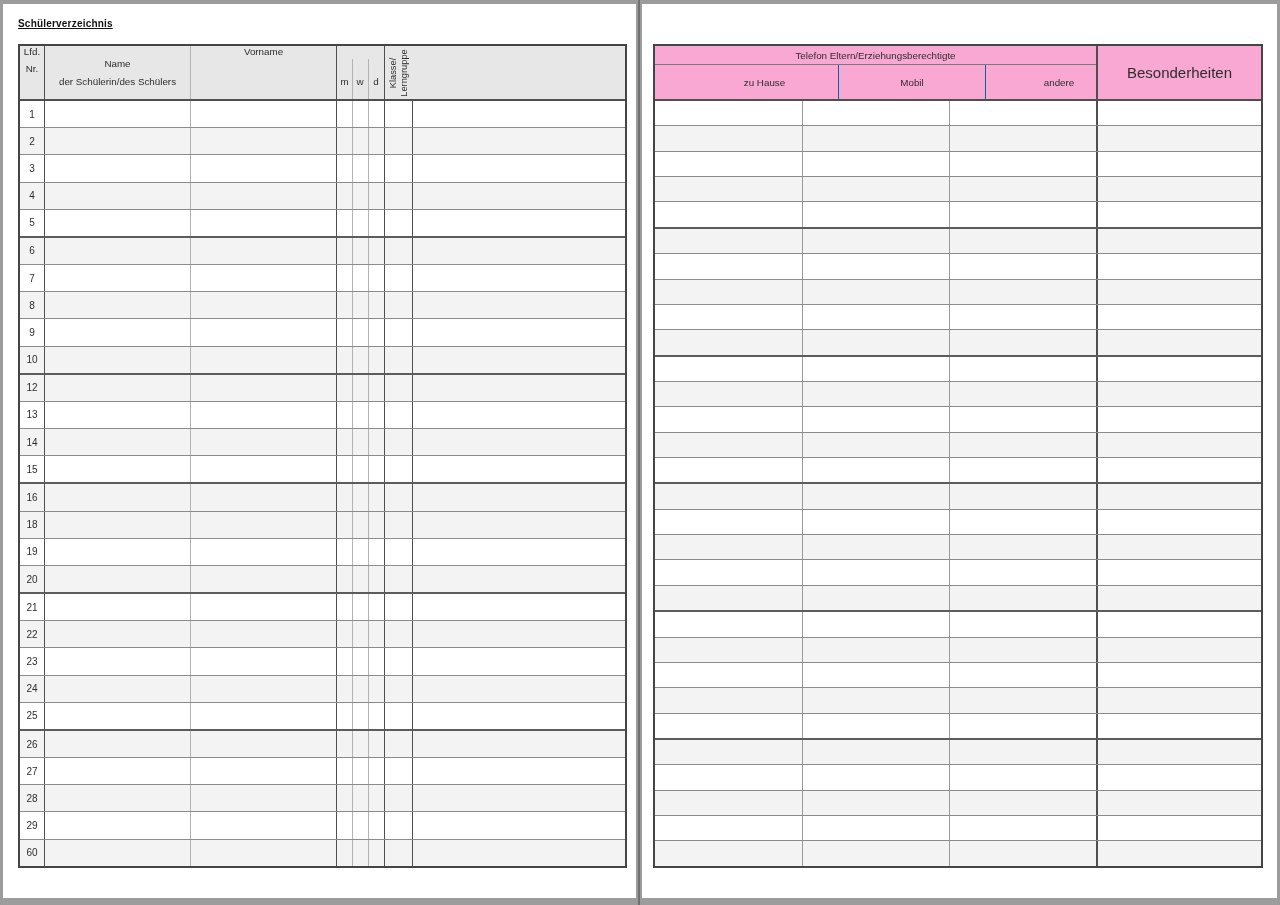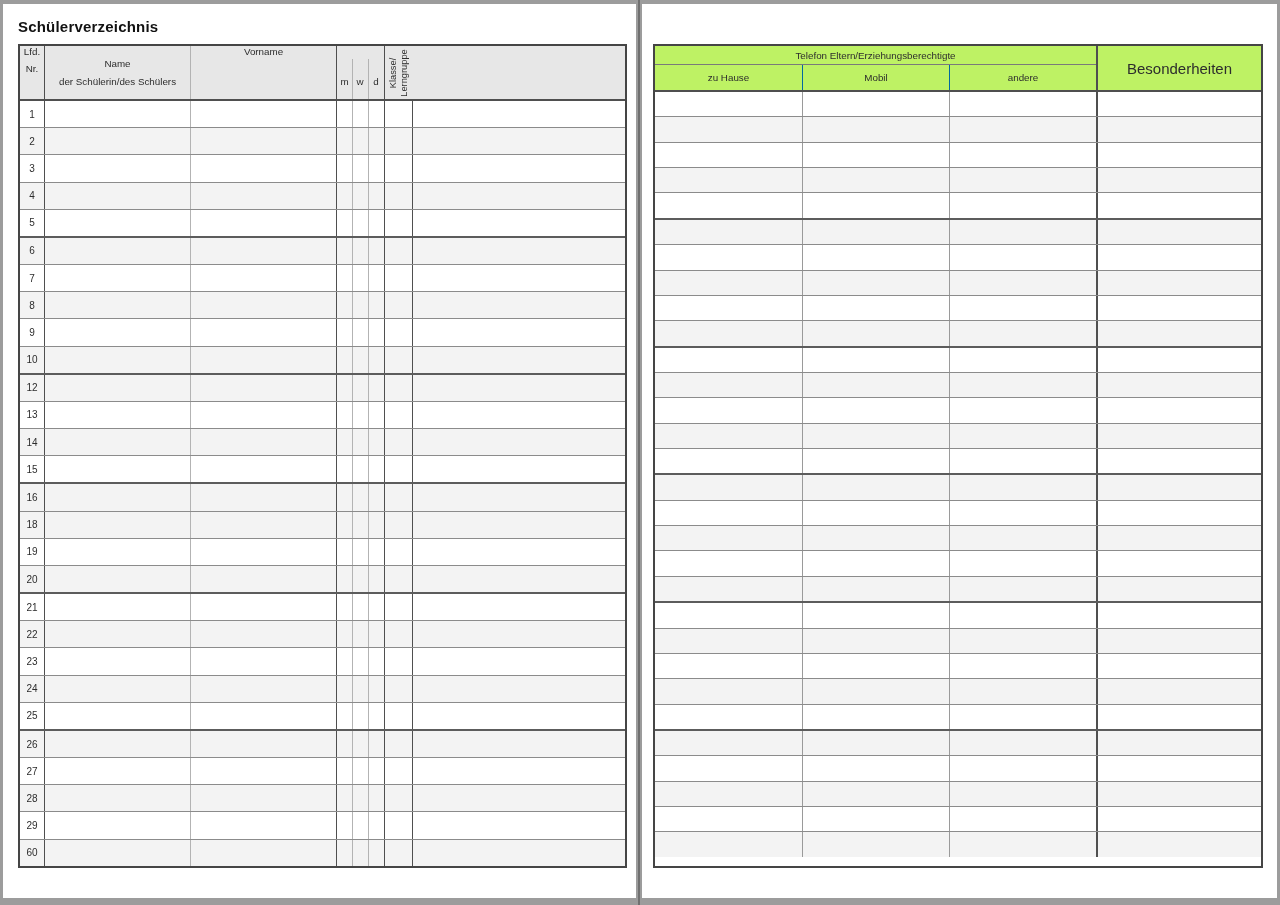--- a/index.html
+++ b/index.html
@@ -10,22 +10,23 @@
     position:relative;
     overflow:hidden;
   }
   .page { position:absolute; top:4px; height:894px; background:#ffffff; }
   .page-left  { left:3px;   width:633px; }
   .page-right { left:642px; width:635px; }
   .spine { position:absolute; left:638px; top:0; width:2px; height:905px; background:#707070; }
 
   .title {
     position:absolute; left:15px; top:14px;
-    font-size:15px; font-weight:bold; color:#111;
+    font-size:10px; font-weight:bold; color:#111;
     letter-spacing:0.2px;
+    text-decoration:underline;
   }
 
   .tbl { position:absolute; border:2px solid #454545; background:#fff; }
   .tbl-left  { left:15px; top:40px; width:609px; height:824px; }
   .tbl-right { left:11px; top:40px; width:610px; height:824px; }
 
   
   .thead {
     display:flex; background:#e7e7e7; height:55px;
     border-bottom:2px solid #4f4f4f;
@@ -47,30 +48,30 @@
   .h-klasse { width:28px; border-left:1.5px solid #4f4f4f; }
   .h-anschrift { flex:1; border-left:1.5px solid #4f4f4f; justify-content:center; gap:7px; }
   .rot {
     position:absolute; left:50%; top:50%;
     transform:translate(-50%,-50%) rotate(-90deg);
     white-space:nowrap; font-size:9.3px; line-height:11px; text-align:center;
   }
 
   
   .thead-r {
-    display:flex; background:#bef264; height:46px;
+    display:flex; background:#f9a8d4; height:55px;
     border-bottom:2px solid #4f4f4f;
   }
   .h-group { width:441px; flex-shrink:0; display:flex; flex-direction:column; }
   .h-group-top {
     height:19px; border-bottom:1px solid #7a7a7a;
     display:flex; align-items:center; justify-content:center;
     font-size:9.8px; color:#2d2d2d;
   }
-  .h-group-bottom { flex:1; display:flex; }
+  .h-group-bottom { flex:1; display:flex;margin-left:36px; }
   .h-sub {
     width:147px; flex-shrink:0;
     display:flex; align-items:center; justify-content:center;
     font-size:9.8px; color:#2d2d2d;
   }
   .h-sub + .h-sub { border-left:1px solid #0369a1; }
   .h-beson {
     flex:1; border-left:2px solid #4f4f4f;
     display:flex; align-items:center; justify-content:center;
     font-size:15px; color:#2d2d2d;

